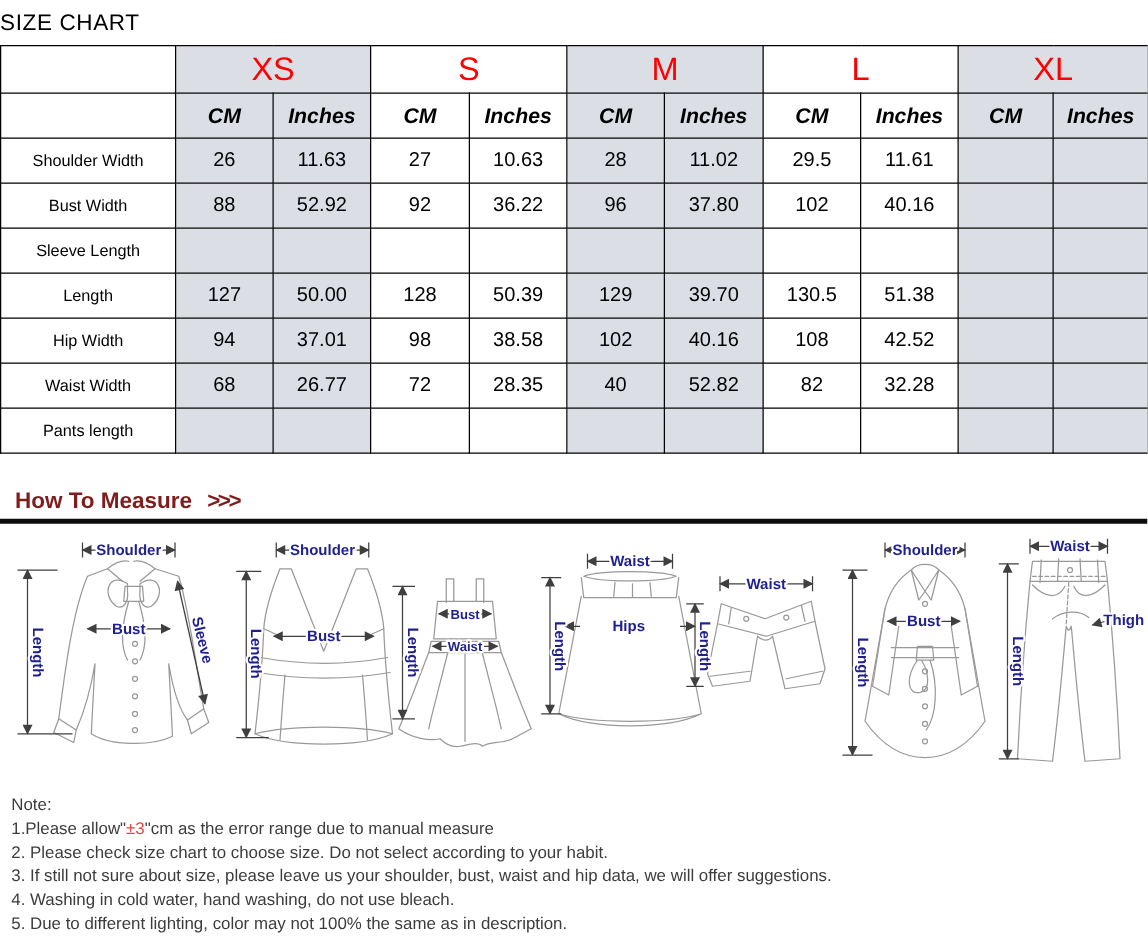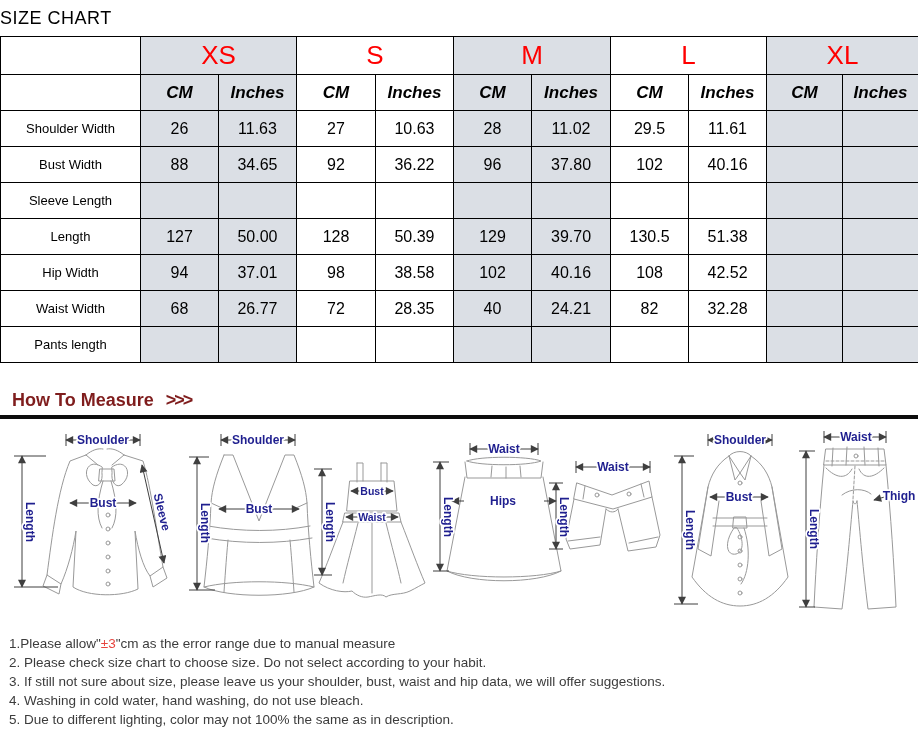--- a/index.html
+++ b/index.html
@@ -95,21 +95,21 @@
       <td class="sh">28</td>
       <td class="sh">11.02</td>
       <td>29.5</td>
       <td>11.61</td>
       <td class="sh"></td>
       <td class="sh"></td>
     </tr>
     <tr>
       <td class="row-label">Bust Width</td>
       <td class="sh">88</td>
-      <td class="sh">34.65</td>
+      <td class="sh">52.92</td>
       <td>92</td>
       <td>36.22</td>
       <td class="sh">96</td>
       <td class="sh">37.80</td>
       <td>102</td>
       <td>40.16</td>
       <td class="sh"></td>
       <td class="sh"></td>
     </tr>
     <tr>
@@ -151,21 +151,21 @@
       <td class="sh"></td>
       <td class="sh"></td>
     </tr>
     <tr>
       <td class="row-label">Waist Width</td>
       <td class="sh">68</td>
       <td class="sh">26.77</td>
       <td>72</td>
       <td>28.35</td>
       <td class="sh">40</td>
-      <td class="sh">24.21</td>
+      <td class="sh">52.82</td>
       <td>82</td>
       <td>32.28</td>
       <td class="sh"></td>
       <td class="sh"></td>
     </tr>
     <tr>
       <td class="row-label">Pants length</td>
       <td class="sh"></td>
       <td class="sh"></td>
       <td></td>
@@ -304,18 +304,19 @@
     <text class="ml" x="856" y="16">Waist</text>
     <line class="dim" x1="888" y1="71" x2="874" y2="75" marker-end="url(#arr)"></line>
     <text class="ml" x="899" y="75">Thigh</text>
     <line class="dim" x1="806" y1="26" x2="806" y2="182" marker-start="url(#arr)" marker-end="url(#arr)"></line>
     <path class="dim" d="M799,26 L815,26 M799,182 L815,182"></path>
     <text class="ml" x="810" y="104" transform="rotate(90 810 104)">Length</text>
   </g>
 </svg>
 
 <div class="notes">
+  <div>Note:</div>
   <div class="note-line"><span>1.Please allow"</span><span class="red">±3</span><span>"cm as the error range due to manual measure</span></div>
   <div class="note-line">2. Please check size chart to choose size. Do not select according to your habit.</div>
   <div class="note-line">3. If still not sure about size, please leave us your shoulder, bust, waist and hip data, we will offer suggestions.</div>
   <div class="note-line">4. Washing in cold water, hand washing, do not use bleach.</div>
   <div class="note-line">5. Due to different lighting, color may not 100% the same as in description.</div>
 </div>
 
 </body></html>

